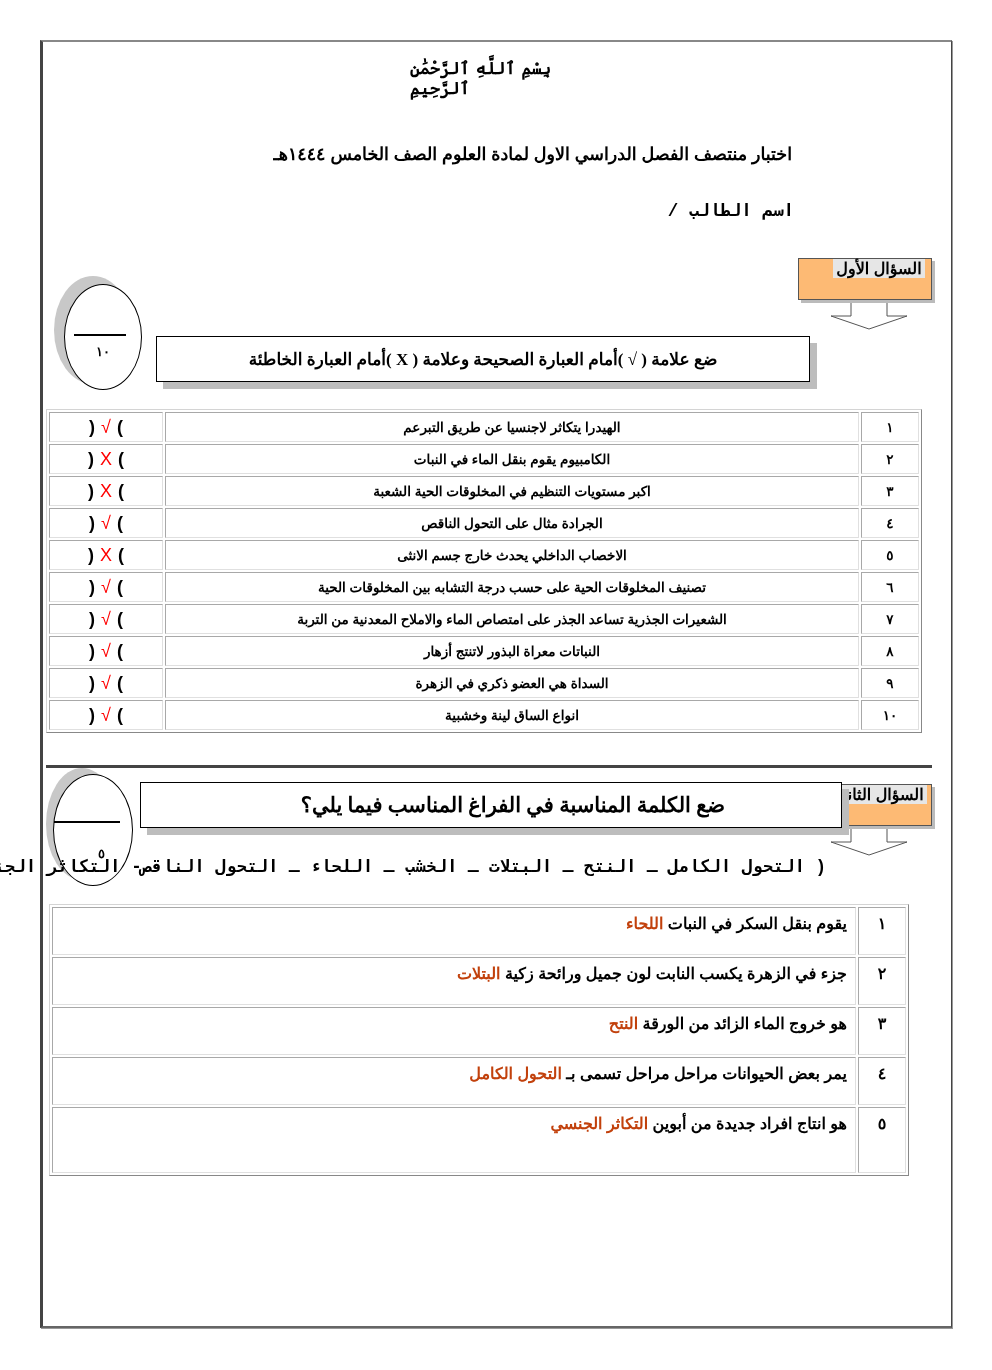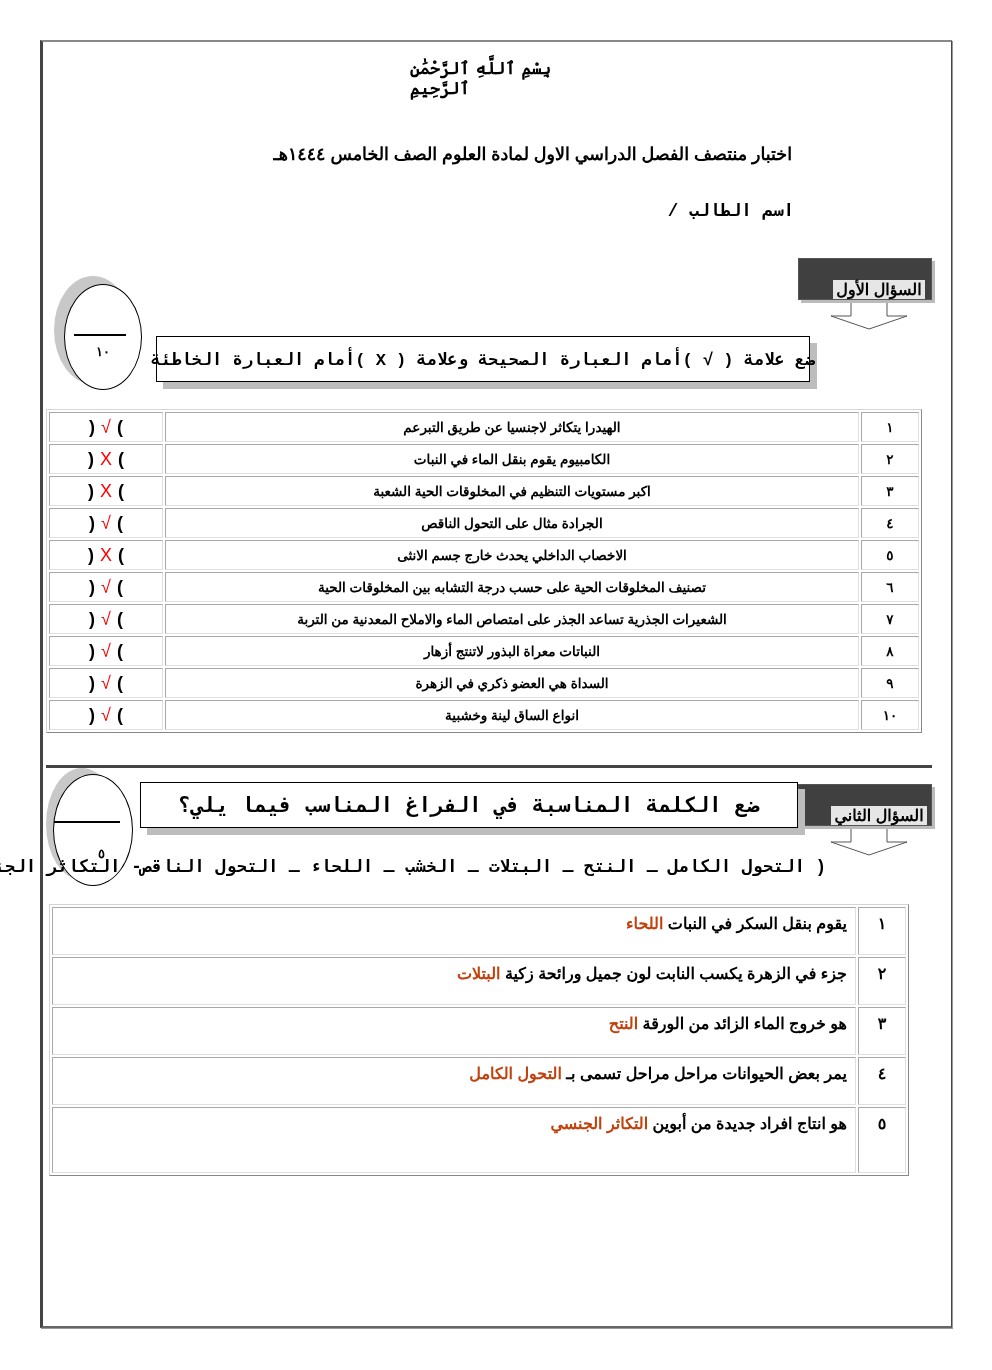--- a/index.html
+++ b/index.html
@@ -15,36 +15,36 @@
   .basmala { position:absolute; left:410px; top:58px; width:180px; text-align:left;
     font-family:"DejaVu Serif",serif; font-size:17px; font-weight:bold; letter-spacing:-0.5px; }
 
   .exam-title { position:absolute; right:200px; top:144px; font-family:"Liberation Sans",sans-serif;
     font-weight:bold; font-size:17.5px; white-space:nowrap; }
   .student-name { position:absolute; right:198px; top:200px; font-family:Liberation Mono, monospace;
     font-weight:bold; font-size:17.5px; white-space:nowrap; }
 
   
   .callout { position:absolute; width:134px; }
-  .callout .box { position:relative; height:40px; border:1px solid #555; background:#404040;
-    box-shadow:3px 3px 0 #bbb; display:flex; align-items:flex-end; justify-content:center;padding-left:28px; }
+  .callout .box { position:relative; height:40px; border:1px solid #555; background:#fdba74;
+    box-shadow:3px 3px 0 #bbb; display:flex; align-items:flex-start; justify-content:center;padding-left:28px; }
   .callout .box span { background:#e6e6e6; padding:0 3px; font-family:"Liberation Sans",sans-serif;
     font-weight:bold; font-size:16px; }
   .callout svg { display:block; margin-left:33px; }
 
   
   .score { position:absolute; }
   .score .shadow { position:absolute; left:0; top:0; border-radius:50%; background:#c8c8c8; }
   .score .ring { position:absolute; border-radius:50%; border:1.5px solid #000; background:#fff; }
   .score .bar { position:absolute; height:1.5px; background:#000; }
   .score .num { position:absolute; font-family:"Liberation Sans",sans-serif; font-weight:bold; font-size:13px; }
 
   
   .instr { position:absolute; border:1.5px solid #000; background:#fff; box-shadow:7px 7px 0 #bdbdbd;
-    display:flex; align-items:center; justify-content:center; font-family:Liberation Mono, monospace;
+    display:flex; align-items:center; justify-content:center; font-family:Liberation Serif, serif;
     font-weight:bold; white-space:nowrap; }
 
   
   .q1-table { position:absolute; left:46px; top:409px; width:876px; border-collapse:separate; border-spacing:2px;
     border:1px solid #d4d4d4; border-right:1px solid #888; border-bottom:1px solid #888; background:#fff; }
   .q1-table td { border:1px solid #a8a8a8; border-right-color:#e0e0e0; border-bottom-color:#e0e0e0;
     height:28px; padding:0 6px; font-family:"Liberation Sans",sans-serif; font-weight:bold; font-size:13.5px; }
   .q1-table td.ans { width:100px; text-align:center; font-size:18px; font-weight:normal; }
   .q1-table td.num { width:44px; text-align:center; }
   .q1-table td.stmt { text-align:center; }
@@ -158,21 +158,21 @@
   </svg>
 </div>
 
 <div class="score" style="left:46px; top:768px; width:92px; height:122px;">
   <div class="shadow" style="width:72px; height:112px;"></div>
   <div class="ring" style="left:7px; top:6px; width:78px; height:110px;"></div>
   <div class="bar" style="left:8px; top:53px; width:66px;"></div>
   <div class="num" style="left:52px; top:78px;">٥</div>
 </div>
 
-<div class="instr rtl" style="left:140px; top:782px; width:656px; height:44px; font-size:21px;">ضع الكلمة المناسبة في الفراغ المناسب فيما يلي؟</div>
+<div class="instr rtl" style="left:140px; top:782px; width:656px; height:44px; font-size:21px;padding-left:44px;">ضع الكلمة المناسبة في الفراغ المناسب فيما يلي؟</div>
 
 <div class="word-bank rtl">( التحول الكامل  ـ  النتح   ـ  البتلات ـ الخشب  ـ اللحاء ـ التحول الناقص-  التكاثر الجنسي )</div>
 
 <table class="q2-table rtl">
   <tbody>
     <tr style="height:48px;">
       <td class="num">١</td>
       <td class="stmt"><span>يقوم بنقل السكر في النبات     </span><span class="answer">اللحاء</span></td>
     </tr>
     <tr style="height:48px;">

